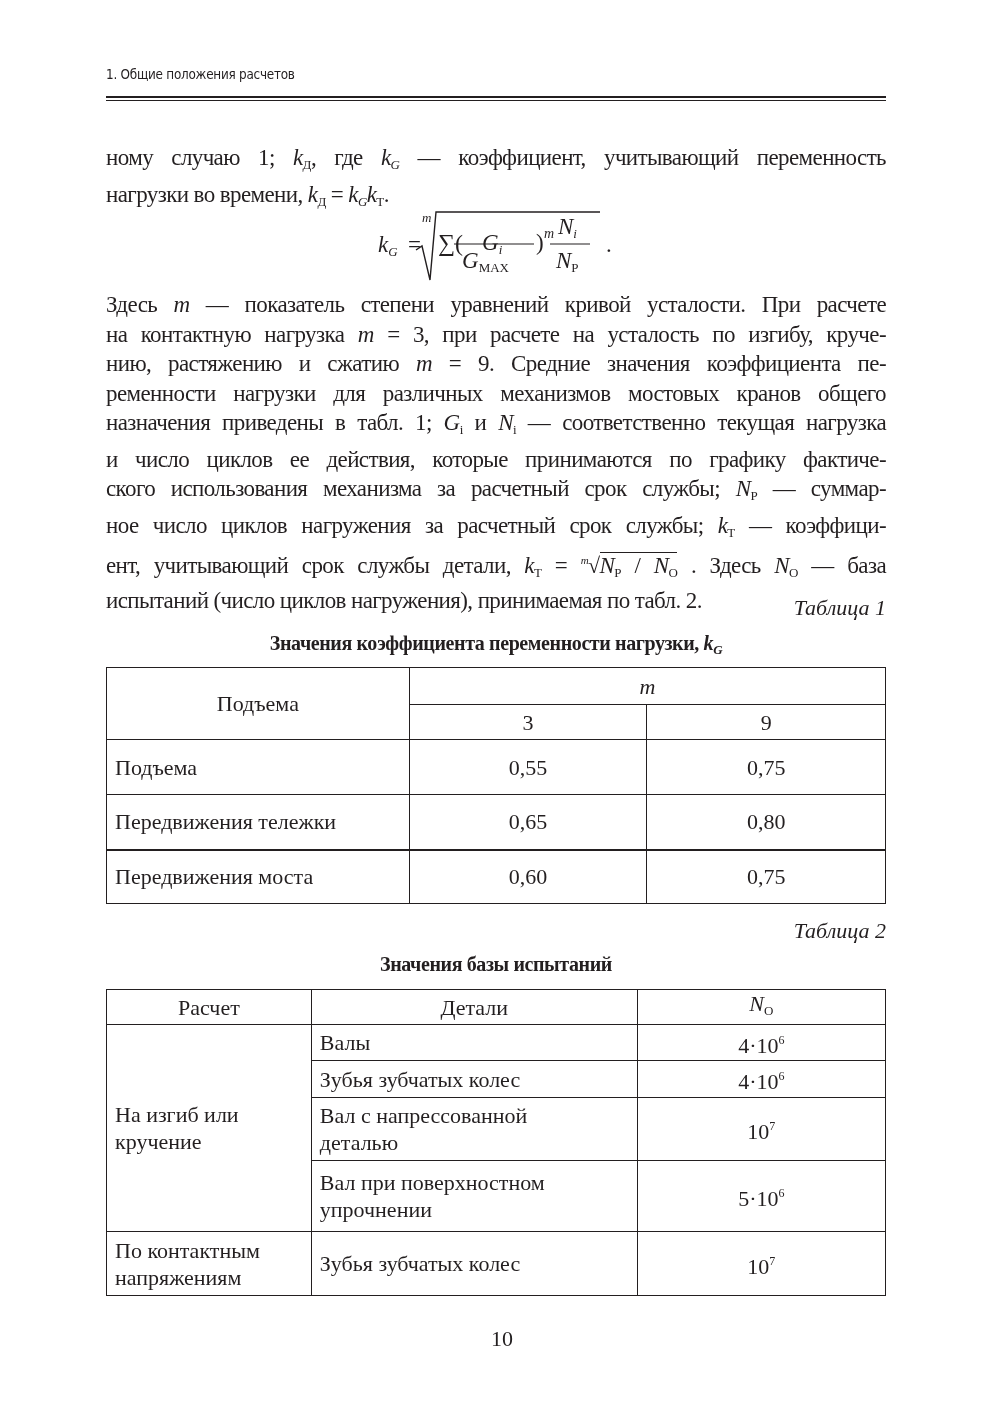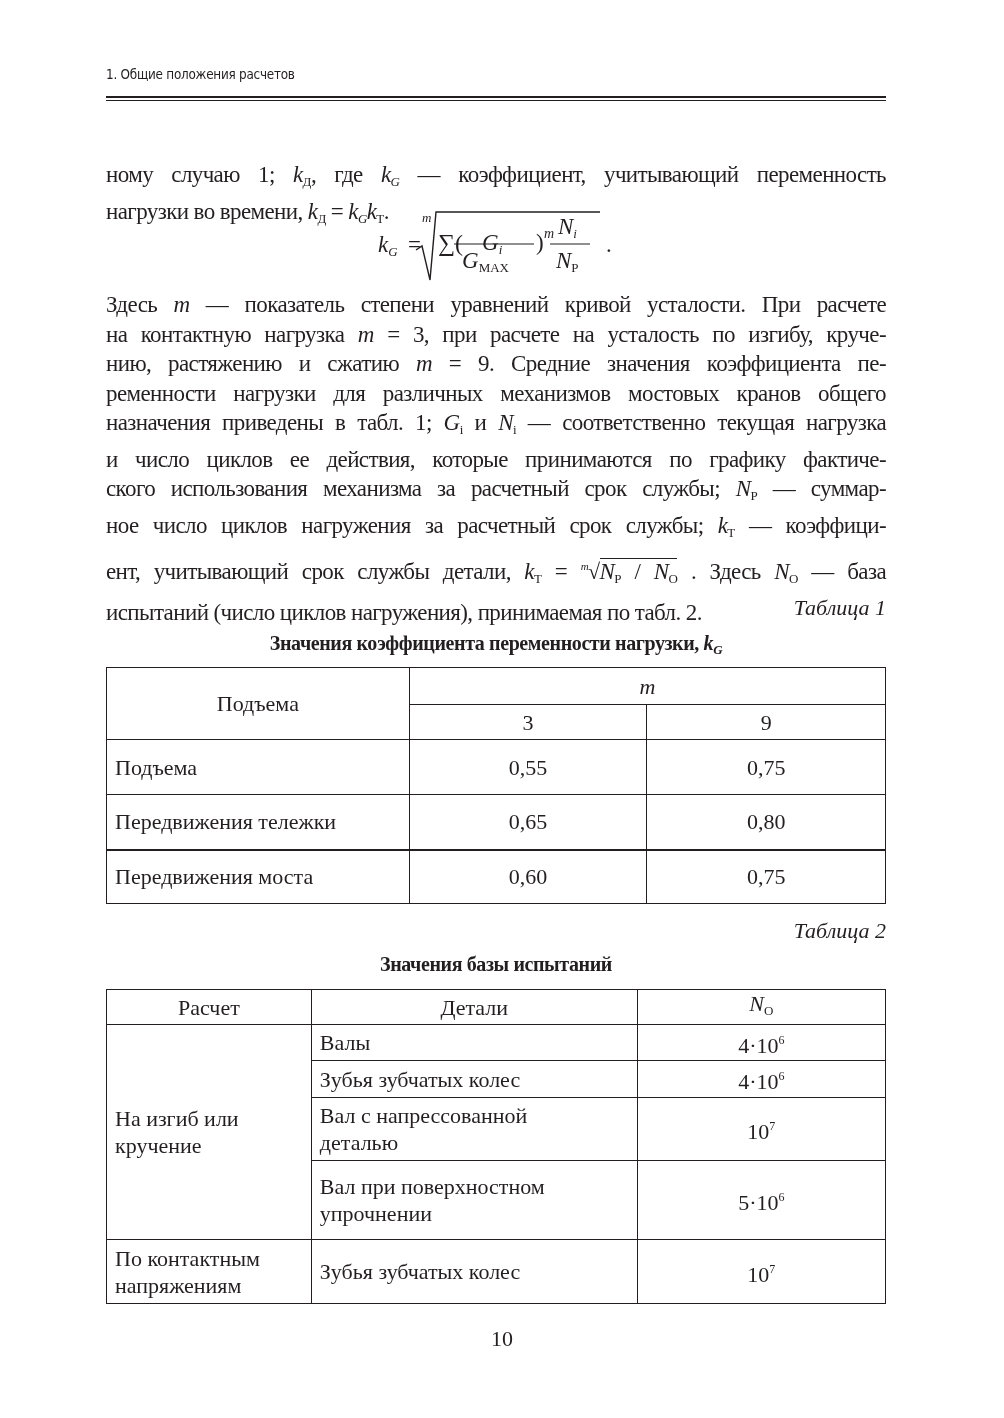--- a/index.html
+++ b/index.html
@@ -24,21 +24,21 @@
   .c { text-align: center; }
   .pageno { position: absolute; left: 0; width: 1004px; top: 1326px; text-align: center; font-size: 22px; }
 </style>
 </head>
 <body>
 
 <div class="running-head">1. Общие положения расчетов</div>
 <div class="rule" style="top:96px;"></div>
 <div class="rule" style="top:100px;height:1px;"></div>
 
-<div class="para" style="top:160px;">
+<div class="para" style="top:143px;">
   <span class="ln"><span>ному случаю 1; </span><i>k</i><sub>Д</sub><span>, где </span><i>k</i><sub><i>G</i></sub><span> — коэффициент, учитывающий переменность</span></span>
   <span class="ln last"><span>нагрузки во времени, </span><i>k</i><sub>Д</sub><span> = </span><i>k</i><sub><i>G</i></sub><i>k</i><sub>Т</sub><span>.</span></span>
 </div>
 
 <div class="formula">
   <svg width="260" height="80" viewBox="0 0 260 80" style="position:absolute;left:0;top:0;">
     <polyline points="38,44 44,40 52,74 58,6 222,6" fill="none" stroke="#231f20" stroke-width="1.4"></polyline>
     <line x1="76" y1="38" x2="156" y2="38" stroke="#231f20" stroke-width="1.2"></line>
     <line x1="172" y1="38" x2="212" y2="38" stroke="#231f20" stroke-width="1.2"></line>
   </svg>
@@ -57,21 +57,21 @@
 
 <div class="para" style="top:290px;">
   <span class="ln"><span>Здесь </span><i>m</i><span> — показатель степени уравнений кривой усталости. При расчете</span></span>
   <span class="ln"><span>на контактную нагрузка </span><i>m</i><span> = 3, при расчете на усталость по изгибу, круче-</span></span>
   <span class="ln"><span>нию, растяжению и сжатию </span><i>m</i><span> = 9. Средние значения коэффициента пе-</span></span>
   <span class="ln">ременности нагрузки для различных механизмов мостовых кранов общего</span>
   <span class="ln"><span>назначения приведены в табл. 1; </span><i>G</i><sub>i</sub><span> и </span><i>N</i><sub>i</sub><span> — соответственно текущая нагрузка</span></span>
   <span class="ln">и число циклов ее действия, которые принимаются по графику фактиче-</span>
   <span class="ln"><span>ского использования механизма за расчетный срок службы; </span><i>N</i><sub>P</sub><span> — суммар-</span></span>
   <span class="ln"><span>ное число циклов нагружения за расчетный срок службы; </span><i>k</i><sub>Т</sub><span> — коэффици-</span></span>
-  <span class="ln" style="line-height:38px;"><span>ент, учитывающий срок службы детали, </span><i>k</i><sub>Т</sub><span> = </span><sup style="font-size:11px;"><i>m</i></sup><span style="font-size:22px;">√</span><span style="border-top:1.2px solid #231f20;"><i>N</i><sub>P</sub><span> / </span><i>N</i><sub>O</sub></span><span> . Здесь </span><i>N</i><sub>O</sub><span> — база</span></span>
+  <span class="ln" style="line-height:27px;"><span>ент, учитывающий срок службы детали, </span><i>k</i><sub>Т</sub><span> = </span><sup style="font-size:11px;"><i>m</i></sup><span style="font-size:22px;">√</span><span style="border-top:1.2px solid #231f20;"><i>N</i><sub>P</sub><span> / </span><i>N</i><sub>O</sub></span><span> . Здесь </span><i>N</i><sub>O</sub><span> — база</span></span>
   <span class="ln last">испытаний (число циклов нагружения), принимаемая по табл. 2.</span>
 </div>
 
 <div class="tbl-label" style="top:595px;">Таблица 1</div>
 <div class="tbl-title" style="top:632px;"><span>Значения коэффициента переменности нагрузки, </span><i>k</i><sub><i>G</i></sub></div>
 
 <table style="top:667px;">
   <colgroup>
       <col style="width:303px">
       <col style="width:238px">
@@ -125,21 +125,21 @@
     <td class="c"><span>4·10</span><sup>6</sup></td>
   </tr>
   <tr style="height:37px;">
     <td>Зубья зубчатых колес</td>
     <td class="c"><span>4·10</span><sup>6</sup></td>
   </tr>
   <tr style="height:63px;">
     <td style="padding-right:90px;">Вал с напрессованной деталью</td>
     <td class="c"><span>10</span><sup>7</sup></td>
   </tr>
-  <tr style="height:79px;">
+  <tr style="height:71px;">
     <td style="padding-right:70px;">Вал при поверхностном упрочнении</td>
     <td class="c"><span>5·10</span><sup>6</sup></td>
   </tr>
   <tr style="height:64px;">
     <td style="padding-right:20px;">По контактным напряжениям</td>
     <td>Зубья зубчатых колес</td>
     <td class="c"><span>10</span><sup>7</sup></td>
   </tr>
 </tbody>
   </table>

